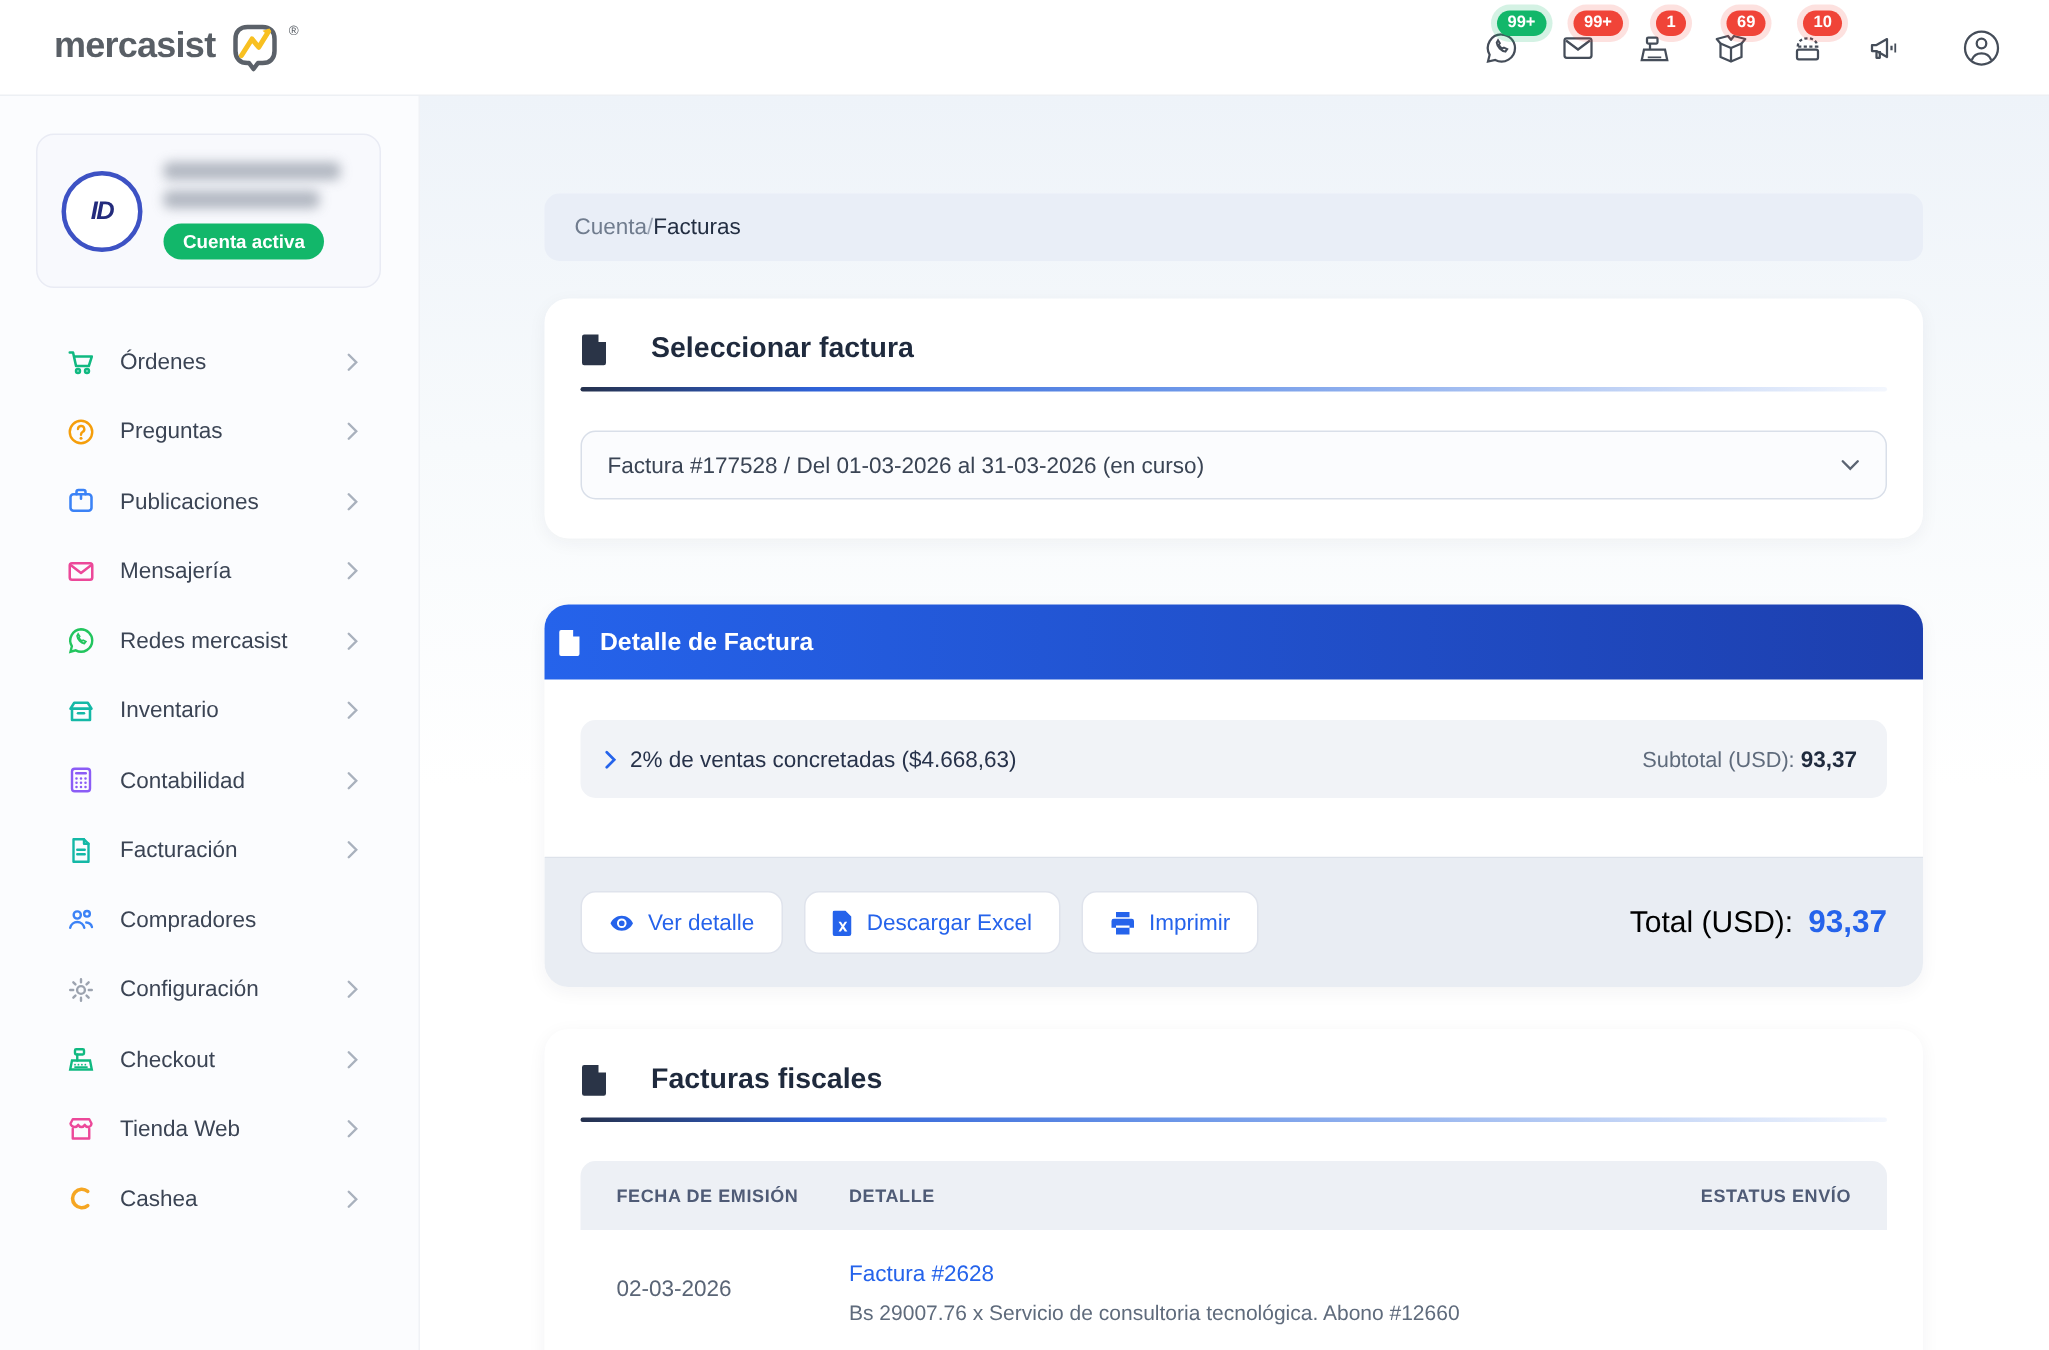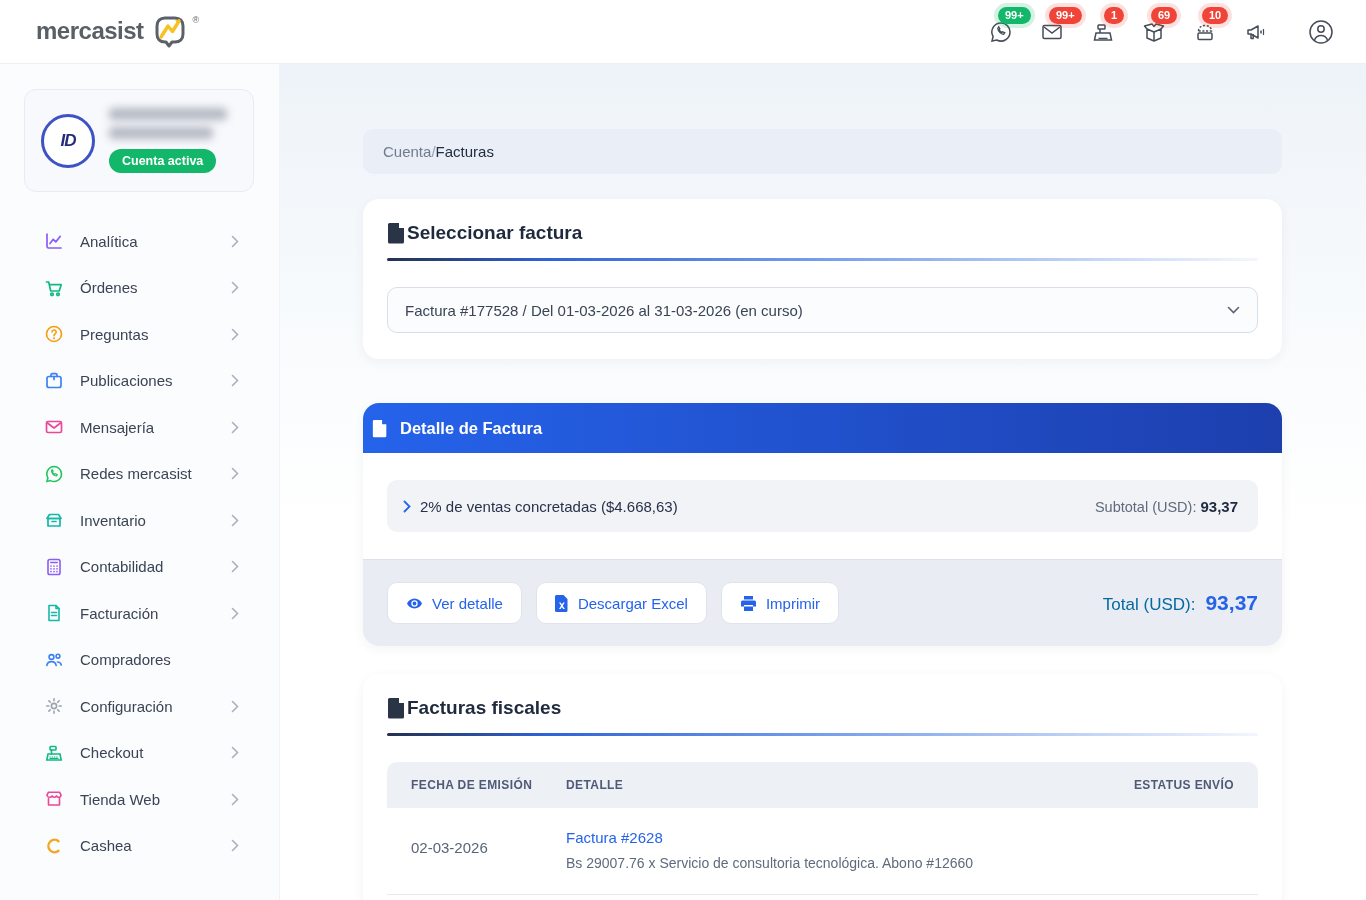--- a/index.html
+++ b/index.html
@@ -50,21 +50,21 @@
   .breadcrumb { height:45px; background:#e9eef7; border-radius:10px; display:flex; align-items:center;
     padding:0 20px; font-size:15px; margin-bottom:25px; }
   .bc-parent { color:#707c8e; cursor:pointer; }
   .bc-sep { color:#9aa4b4; }
   .bc-current { color:#232e42; font-weight:500; }
 
   
   .card { background:#ffffff; border-radius:16px; box-shadow:0 3px 12px rgba(30,41,59,.05);
     margin-bottom:28px; }
   .card-pad { padding:23px 24px 26px; }
-  .card-title-row { display:flex; align-items:center; gap:1px;text-align:center; }
+  .card-title-row { display:flex; align-items:center; gap:28px;text-align:center; }
   .card-title { font-size:19px; font-weight:700; color:#1f2a3d; }
   .title-underline { height:3px; margin-top:14px; border-radius:2px;
     background:linear-gradient(90deg,#25314d 0%, #2f62d8 18%, #6a95e8 45%, rgba(106,149,232,.08) 100%); }
 
   
   .select-box { margin-top:26px; height:46px; border:1px solid #d9dfe9; border-radius:10px;
     background:#fbfcfe; display:flex; align-items:center; justify-content:space-between;
     padding:0 17px; cursor:pointer;gap:26px; }
   .select-text { font-size:15px; color:#3a4454; }
   .select-chev { color:#5b6472; display:flex; }
@@ -76,27 +76,27 @@
   .detail-header-title { color:#ffffff; font-size:16.5px; font-weight:700; }
   .detail-body { padding:27px 24px; }
   .line-item { background:#f1f3f7; border-radius:10px; height:52px; display:flex; align-items:center;
     justify-content:space-between; padding:0 20px 0 16px;gap:24px; }
   .li-left { display:flex; align-items:center; gap:9px; }
   .li-chev { color:#2563eb; display:flex; cursor:pointer; }
   .li-label { font-size:15px; color:#27324a; }
   .li-right { font-size:14.5px; color:#5f6b7c; }
   .li-right b { color:#1f2a3d; font-size:15px; margin-left:4px; }
   .detail-footer { background:#e9edf3; border-top:1px solid #dde2ea; border-radius:0 0 16px 16px;
-    padding:22px 24px; display:flex; align-items:center; justify-content:space-between; }
+    padding:22px 24px; display:flex; align-items:center; justify-content:space-between;margin-top:12px; }
   .btn-row { display:flex; gap:14px; }
   .btn { background:#ffffff; border:1px solid #dfe3ec; border-radius:10px; height:42px;
     display:flex; align-items:center; gap:9px; padding:0 18px; font-size:15px; font-weight:500;
     color:#2563eb; cursor:pointer; font-family:inherit; }
   .total-wrap { display:flex; align-items:baseline; gap:10px; }
-  .total-label { font-size:17px; color:#0369a1; }
+  .total-label { font-size:20px; color:#000000; }
   .total-value { font-size:21px; font-weight:800; color:#2563eb; }
 
   
   .fiscal-card { margin-bottom:0; }
   .ftable { margin-top:26px; }
   .ftable-head { background:#edf0f5; border-radius:10px 10px 0 0; height:46px;
     display:grid; grid-template-columns:155px 1fr 160px; align-items:center; padding:0 24px; }
   .th { font-size:12px; font-weight:700; letter-spacing:.4px; color:#4f5b76; text-transform:uppercase; }
   .th.right { text-align:right; }
   .ftable-row { display:grid; grid-template-columns:155px 1fr 160px; padding:21px 24px 23px;
@@ -203,34 +203,20 @@
         <span class="avatar-mono">ID</span>
       </div>
       <div class="account-info">
         <div class="redacted"></div>
         <div class="redacted l2"></div>
         <div class="status-pill">Cuenta activa</div>
       </div>
     </div>
 
     <nav class="nav">
-      <div class="nav-item">
-        <span class="nav-icon">
-          <svg width="20" height="20" viewBox="0 0 20 20" fill="none" stroke="#8b5cf6" stroke-width="1.7" stroke-linecap="round" stroke-linejoin="round">
-            <path d="M3 3v12.5a1.5 1.5 0 0 0 1.5 1.5H17"></path>
-            <path d="M6 12.5l3.2-4.2 2.6 2.6 4.5-5.6"></path>
-          </svg>
-        </span>
-        <span class="nav-label">Analítica</span>
-        <span class="nav-chev">
-            <svg width="8" height="13" viewBox="0 0 8 13" fill="none" stroke="#a9b1bd" stroke-width="1.6" stroke-linecap="round">
-              <path d="M1.5 1.5l5 5-5 5"></path>
-            </svg>
-          </span>
-      </div>
 
       <div class="nav-item">
         <span class="nav-icon">
           <svg width="20" height="20" viewBox="0 0 20 20" fill="none" stroke="#10b981" stroke-width="1.7" stroke-linecap="round" stroke-linejoin="round">
             <path d="M2.5 4h2.2l2 9h8.5l2-6.3H5.3"></path>
             <circle cx="8" cy="16.3" r="1.3"></circle>
               <circle cx="14" cy="16.3" r="1.3"></circle>
           </svg>
         </span>
         <span class="nav-label">Órdenes</span>

